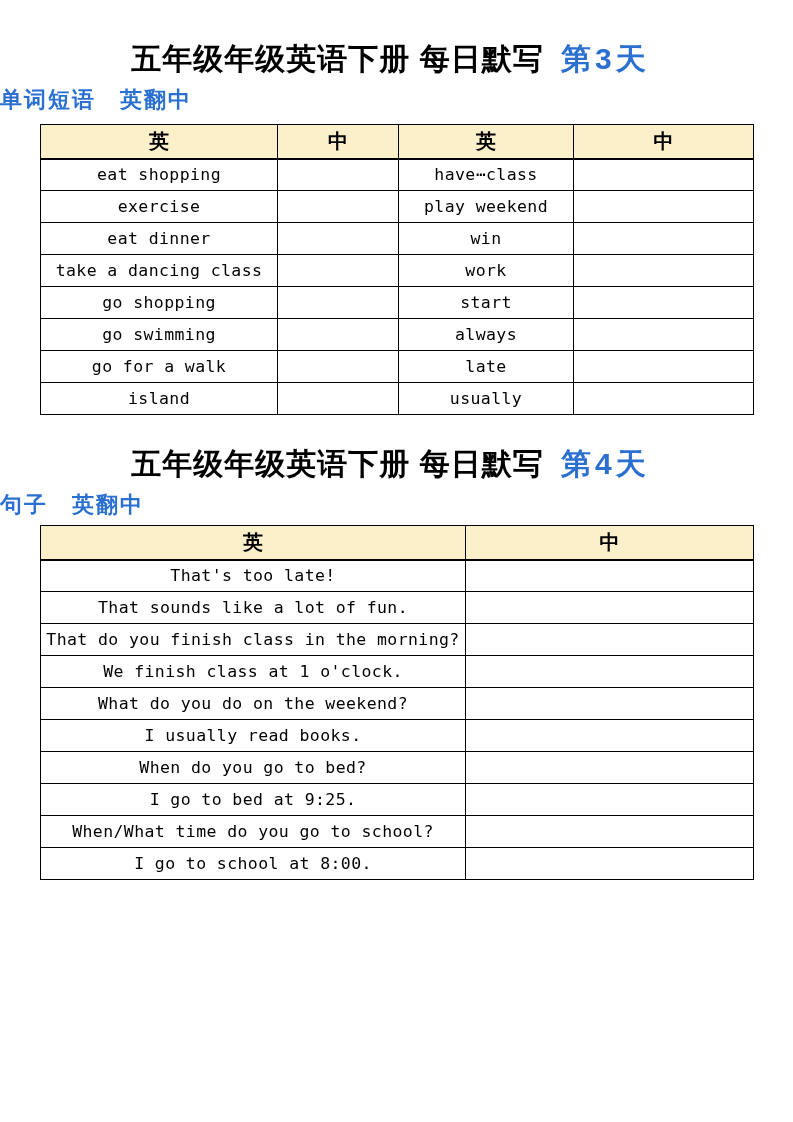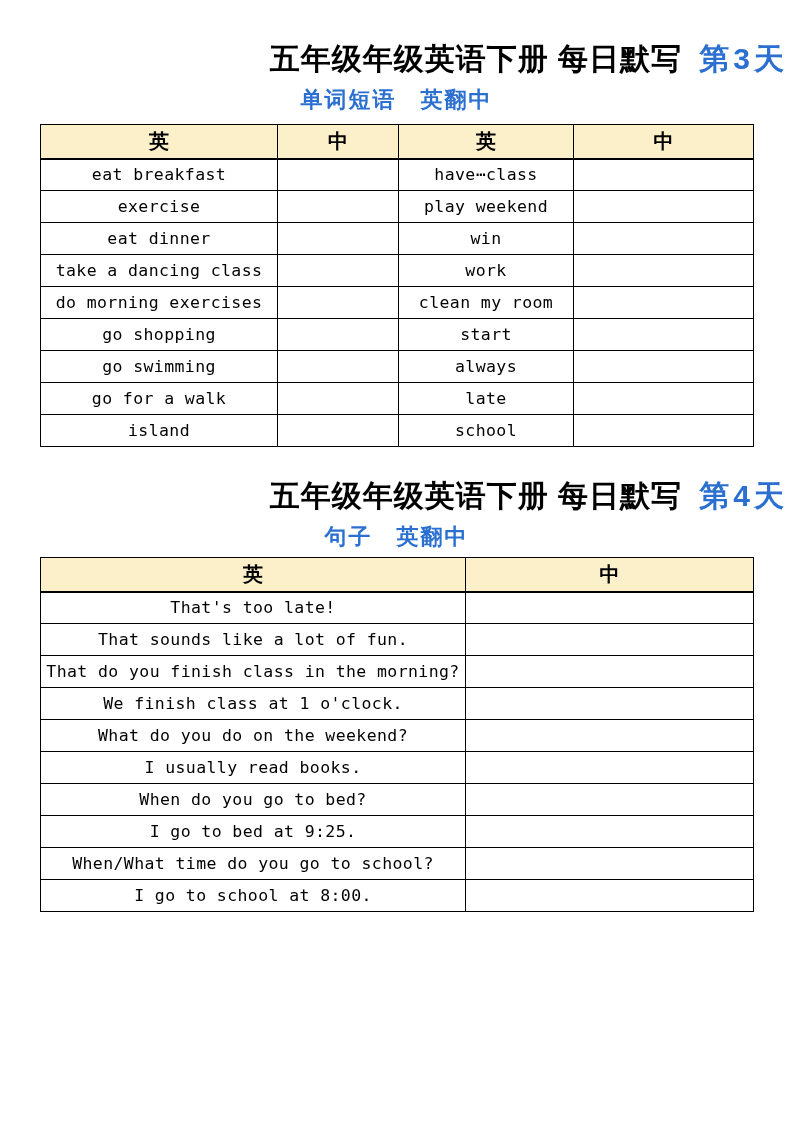--- a/index.html
+++ b/index.html
@@ -15,36 +15,36 @@
   }
   body {
     width: 793px;
     height: 1122px;
     background: var(--page-bg);
     font-family: "Liberation Sans", sans-serif;
     color: #000;
     overflow: hidden;
   }
   .doc-title {
-    margin: 40px 5px 0 0;
-    text-align: right;
+    margin: 40px 12px 0 0;
+    text-align: center;
     font-size: 30px;
     line-height: 38px;
     font-weight: bold;
     color: #000;
     letter-spacing: 1px;
   }
   .doc-title .day {
     color: var(--accent-blue);
     margin-left: 8px;
     letter-spacing: 4px;
   }
   .doc-subtitle {
     margin: 8px 0 0 0;
-    text-align: center;
+    text-align: left;
     font-size: 22px;
     line-height: 28px;
     font-weight: bold;
     color: var(--accent-blue);
     letter-spacing: 2px;
   }
   table {
     border-collapse: collapse;
     table-layout: fixed;
     margin: 10px 40px 0 40px;
@@ -95,21 +95,21 @@
     <thead>
       <tr>
         <th>英</th>
         <th>中</th>
         <th>英</th>
         <th>中</th>
       </tr>
     </thead>
     <tbody>
       <tr>
-        <td>eat breakfast</td>
+        <td>eat shopping</td>
         <td></td>
         <td>have⋯class</td>
         <td></td>
       </tr>
       <tr>
         <td>exercise</td>
         <td></td>
         <td>play weekend</td>
         <td></td>
       </tr>
@@ -119,47 +119,41 @@
         <td>win</td>
         <td></td>
       </tr>
       <tr>
         <td>take a dancing class</td>
         <td></td>
         <td>work</td>
         <td></td>
       </tr>
       <tr>
-        <td>do morning exercises</td>
-        <td></td>
-        <td>clean my room</td>
-        <td></td>
-      </tr>
-      <tr>
         <td>go shopping</td>
         <td></td>
         <td>start</td>
         <td></td>
       </tr>
       <tr>
         <td>go swimming</td>
         <td></td>
         <td>always</td>
         <td></td>
       </tr>
       <tr>
         <td>go for a walk</td>
         <td></td>
         <td>late</td>
         <td></td>
       </tr>
       <tr>
         <td>island</td>
         <td></td>
-        <td>school</td>
+        <td>usually</td>
         <td></td>
       </tr>
     </tbody>
   </table>
 </section>
 
 <section class="section-2">
   <h1 class="doc-title">
     <span>五年级年级英语下册 每日默写</span>
     <span class="day">第4天</span>

